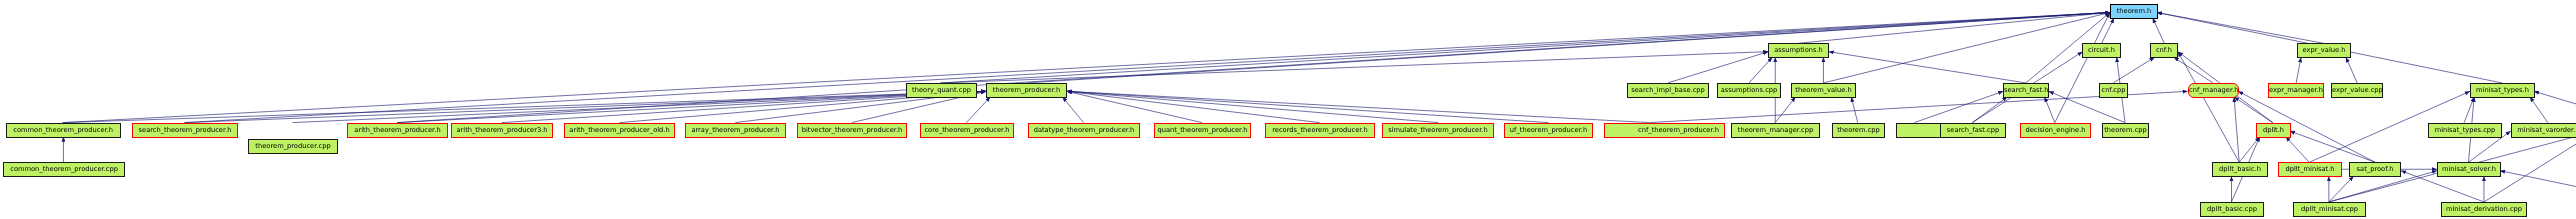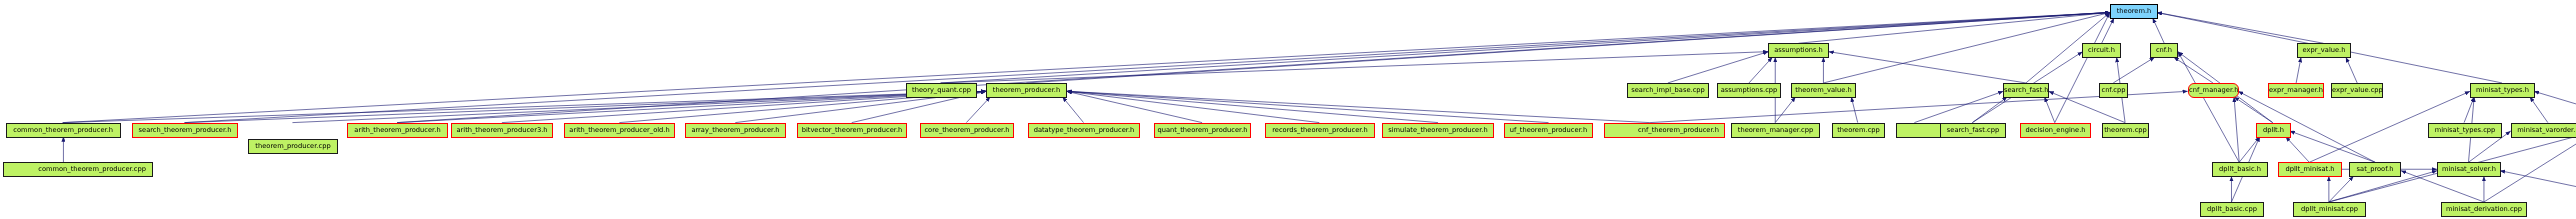--- a/index.html
+++ b/index.html
@@ -136,21 +136,21 @@
       <div class="node red" style="left: 1604px; top: 123px; width: 91px; padding-left: 28px;">cnf_theorem_producer.h</div>
       <div class="node plain" style="left: 1731px; top: 123px; width: 87px;">theorem_manager.cpp</div>
       <div class="node plain" style="left: 1832px; top: 123px; width: 51px;">theorem.cpp</div>
       <div class="node plain" style="left: 1896px; top: 123px; width: 35px; padding-left: 48px;">vcl.cpp</div>
       <div class="node plain" style="left: 1940px; top: 123px; width: 64px; text-align: center;">search_fast.cpp</div>
       <div class="node red" style="left: 2020px; top: 123px; width: 69px;">decision_engine.h</div>
       <div class="node plain" style="left: 2102px; top: 123px; width: 45px;">theorem.cpp</div>
       <div class="node red" style="left: 2256px; top: 123px; width: 33px;">dpllt.h</div>
       <div class="node plain" style="left: 2428px; top: 123px; width: 72px;">minisat_types.cpp</div>
       <div class="node plain" style="left: 2511px; top: 123px; width: 73px;">minisat_varorder.h</div>
-      <div class="node plain" style="left: 3.1px; top: 162px; width: 120px; padding-left: 28px;">common_theorem_producer.cpp</div>
+      <div class="node plain" style="left: 3.1px; top: 162px; width: 120px;">common_theorem_producer.cpp</div>
       <div class="node plain" style="left: 2212px; top: 162px; width: 54px;">dpllt_basic.h</div>
       <div class="node red" style="left: 2278px; top: 162px; width: 62px;">dpllt_minisat.h</div>
       <div class="node plain" style="left: 2349px; top: 162px; width: 50px;">sat_proof.h</div>
       <div class="node plain" style="left: 2437px; top: 162px; width: 62px;">minisat_solver.h</div>
       <div class="node plain" style="left: 2200px; top: 202px; width: 62px;">dpllt_basic.cpp</div>
       <div class="node plain" style="left: 2293px; top: 202px; width: 71px;">dpllt_minisat.cpp</div>
       <div class="node plain" style="left: 2441px; top: 202px; width: 84px;">minisat_derivation.cpp</div>
     </div>
   <div id="bottom-rule"></div>
 </div>

